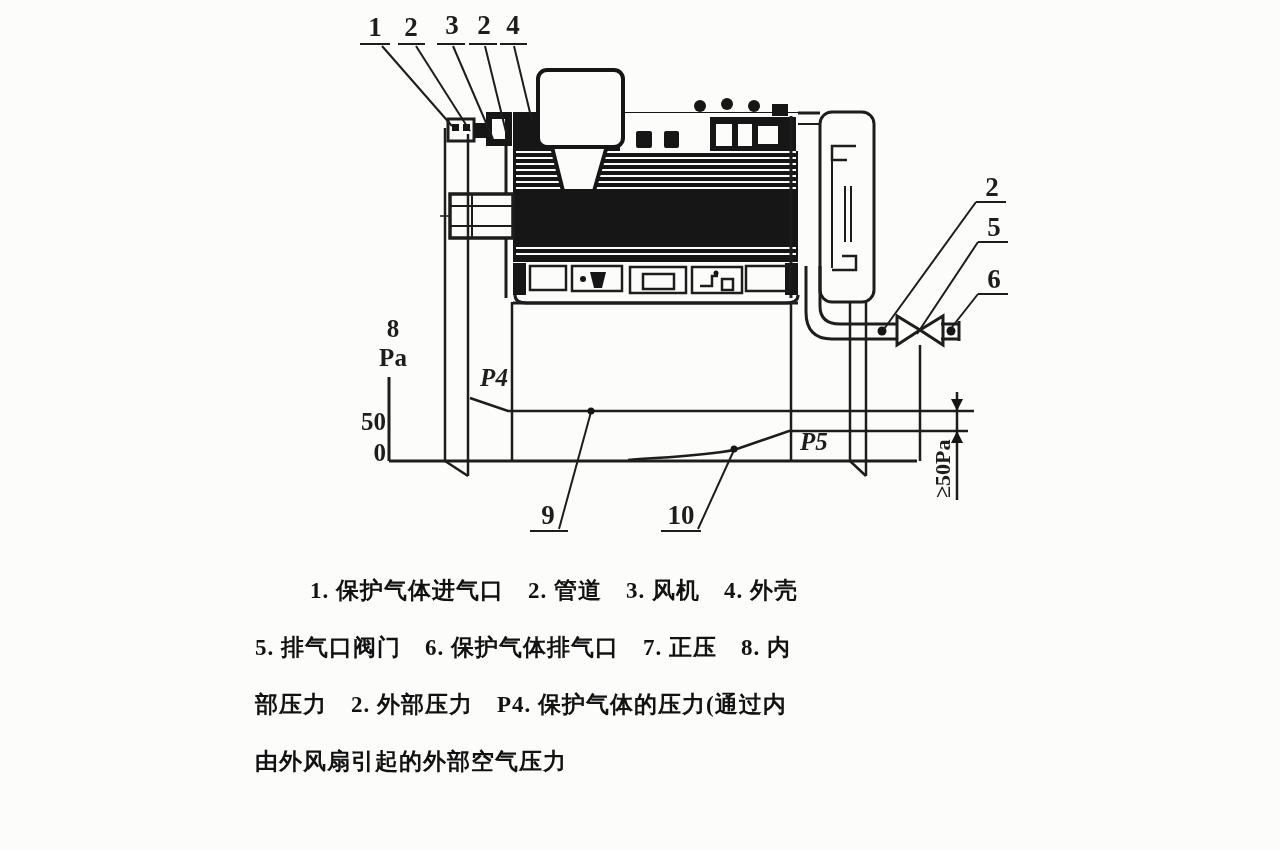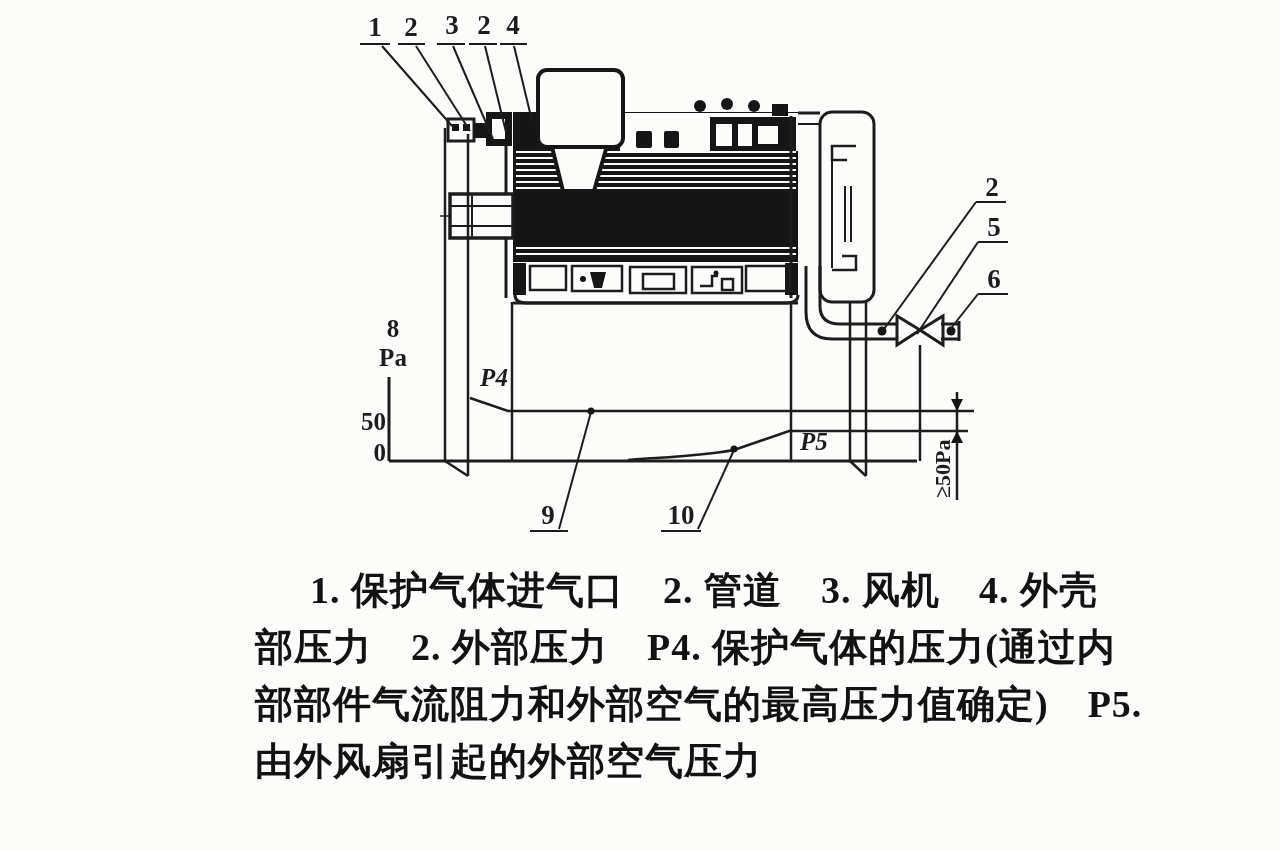--- a/index.html
+++ b/index.html
@@ -8,21 +8,21 @@
     background:#fcfcfb;overflow:hidden;
     font-family:"Liberation Serif","DejaVu Serif",serif;
   }
   #diagram{position:absolute;left:0;top:0;}
   .callout-num{font-size:27px;font-weight:bold;fill:#1d1d1d;}
   .graph-label{font-size:25px;font-weight:bold;fill:#1d1d1d;}
   .p-label{font-size:25px;font-weight:bold;font-style:italic;fill:#1d1d1d;}
   .dim-label{font-size:22px;font-weight:bold;fill:#1d1d1d;}
   #caption{
     position:absolute;left:255px;top:562px;width:800px;
-    font-size:38px;font-weight:bold;color:#121212;line-height:57px;
+    font-size:23px;font-weight:bold;color:#121212;line-height:57px;
     letter-spacing:1px;
   }
   .cap-line{white-space:nowrap;}
   .cap-line.first{padding-left:55px;}
 </style>
 </head>
 <body>
 
 <div id="stage">
 
@@ -205,18 +205,18 @@
         <line x1="559" y1="529" x2="591" y2="412"></line>
         <line x1="698" y1="529" x2="734" y2="450"></line>
       </g>
       <circle cx="591" cy="411" r="3.5" fill="#161616"></circle>
       <circle cx="734" cy="449" r="3.5" fill="#161616"></circle>
     </g>
   </svg>
 
   <div id="caption">
     <div class="cap-line first">1. 保护气体进气口　2. 管道　3. 风机　4. 外壳</div>
+    <div class="cap-line">5. 排气口阀门　6. 保护气体排气口　7. 正压　8. 内</div>
     <div class="cap-line">部压力　2. 外部压力　P4. 保护气体的压力(通过内</div>
-    <div class="cap-line">部部件气流阻力和外部空气的最高压力值确定)　P5.</div>
     <div class="cap-line">由外风扇引起的外部空气压力</div>
   </div>
 
 </div>
 
 </body></html>

